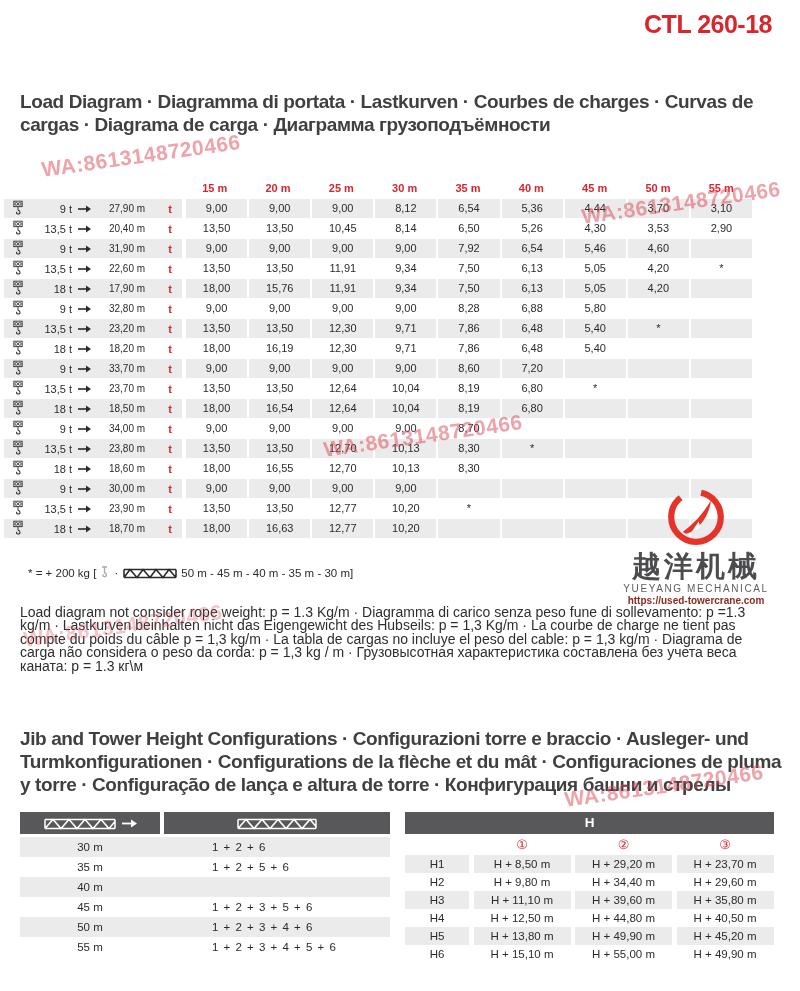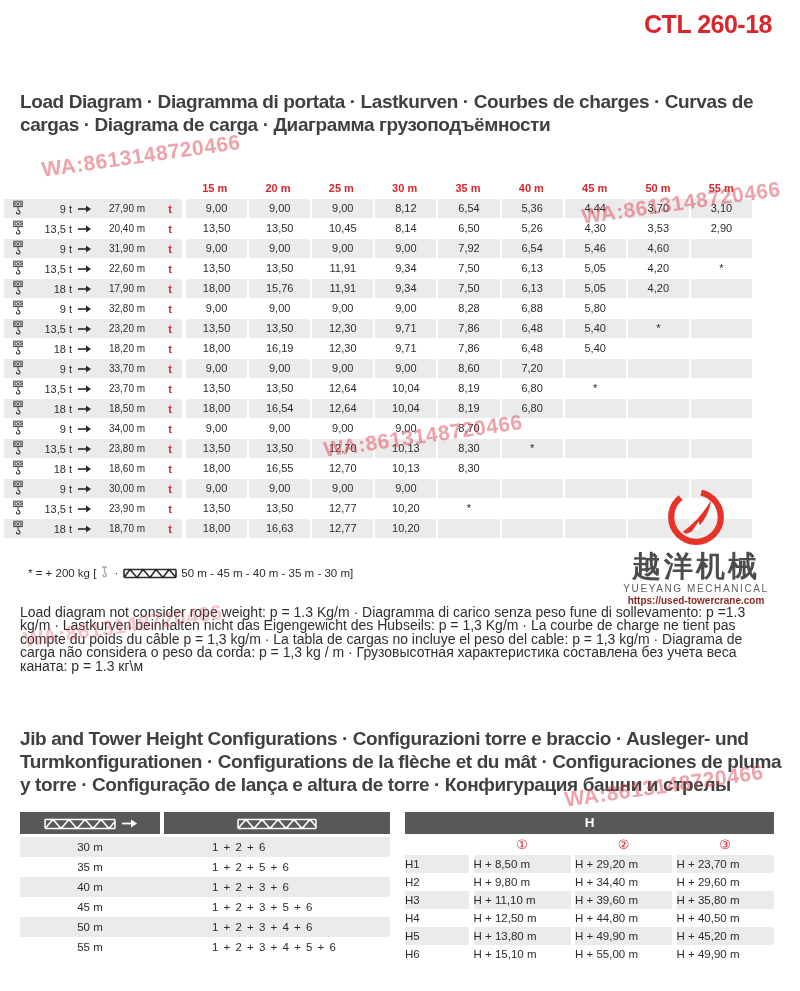--- a/index.html
+++ b/index.html
@@ -89,21 +89,21 @@
   .jib-row .len { text-align:center; line-height:20px; }
   .jib-row .cfg { padding-left:52px; line-height:20px; letter-spacing:1px; }
   #jib-rows .jib-row:nth-child(odd) { background:#ebebeb; }
 
   #height-table { position:absolute; top:812px; left:405px; width:369px; }
   .h-head { height:22px; text-align:center; color:#fff; font-size:13.5px; font-weight:bold; line-height:22px; margin-bottom:3px; }
   .h-grid { display:grid; grid-template-columns:64px 97px 97px 97px; column-gap:4.5px; }
   .h-marks { height:15px; margin-bottom:3px; }
   .h-marks span { text-align:center; font-size:13px; line-height:15px; color:#d8262c; }
   .h-row { height:18px; margin-bottom:0; font-size:11.5px; }
-  .h-row div { line-height:18px; background:#fff; }
+  .h-row div { text-align:center; line-height:18px; background:#fff; }
   #h-rows .h-row:nth-child(odd) div { background:#ebebeb; }
 
   svg { display:inline-block; vertical-align:middle; }
 </style>
 </head>
 <body>
 
 <div class="page">
 
   <svg width="0" height="0" style="position:absolute">
@@ -681,21 +681,20 @@
       <div class="cfg">1 + 2 + 6</div>
     </div>
 
     <div class="jib-row">
       <div class="len">35 m</div>
       <div class="cfg">1 + 2 + 5 + 6</div>
     </div>
 
     <div class="jib-row">
       <div class="len">40 m</div>
-      <div class="cfg">1 + 2 + 3 + 6</div>
     </div>
 
     <div class="jib-row">
       <div class="len">45 m</div>
       <div class="cfg">1 + 2 + 3 + 5 + 6</div>
     </div>
 
     <div class="jib-row">
       <div class="len">50 m</div>
       <div class="cfg">1 + 2 + 3 + 4 + 6</div>

